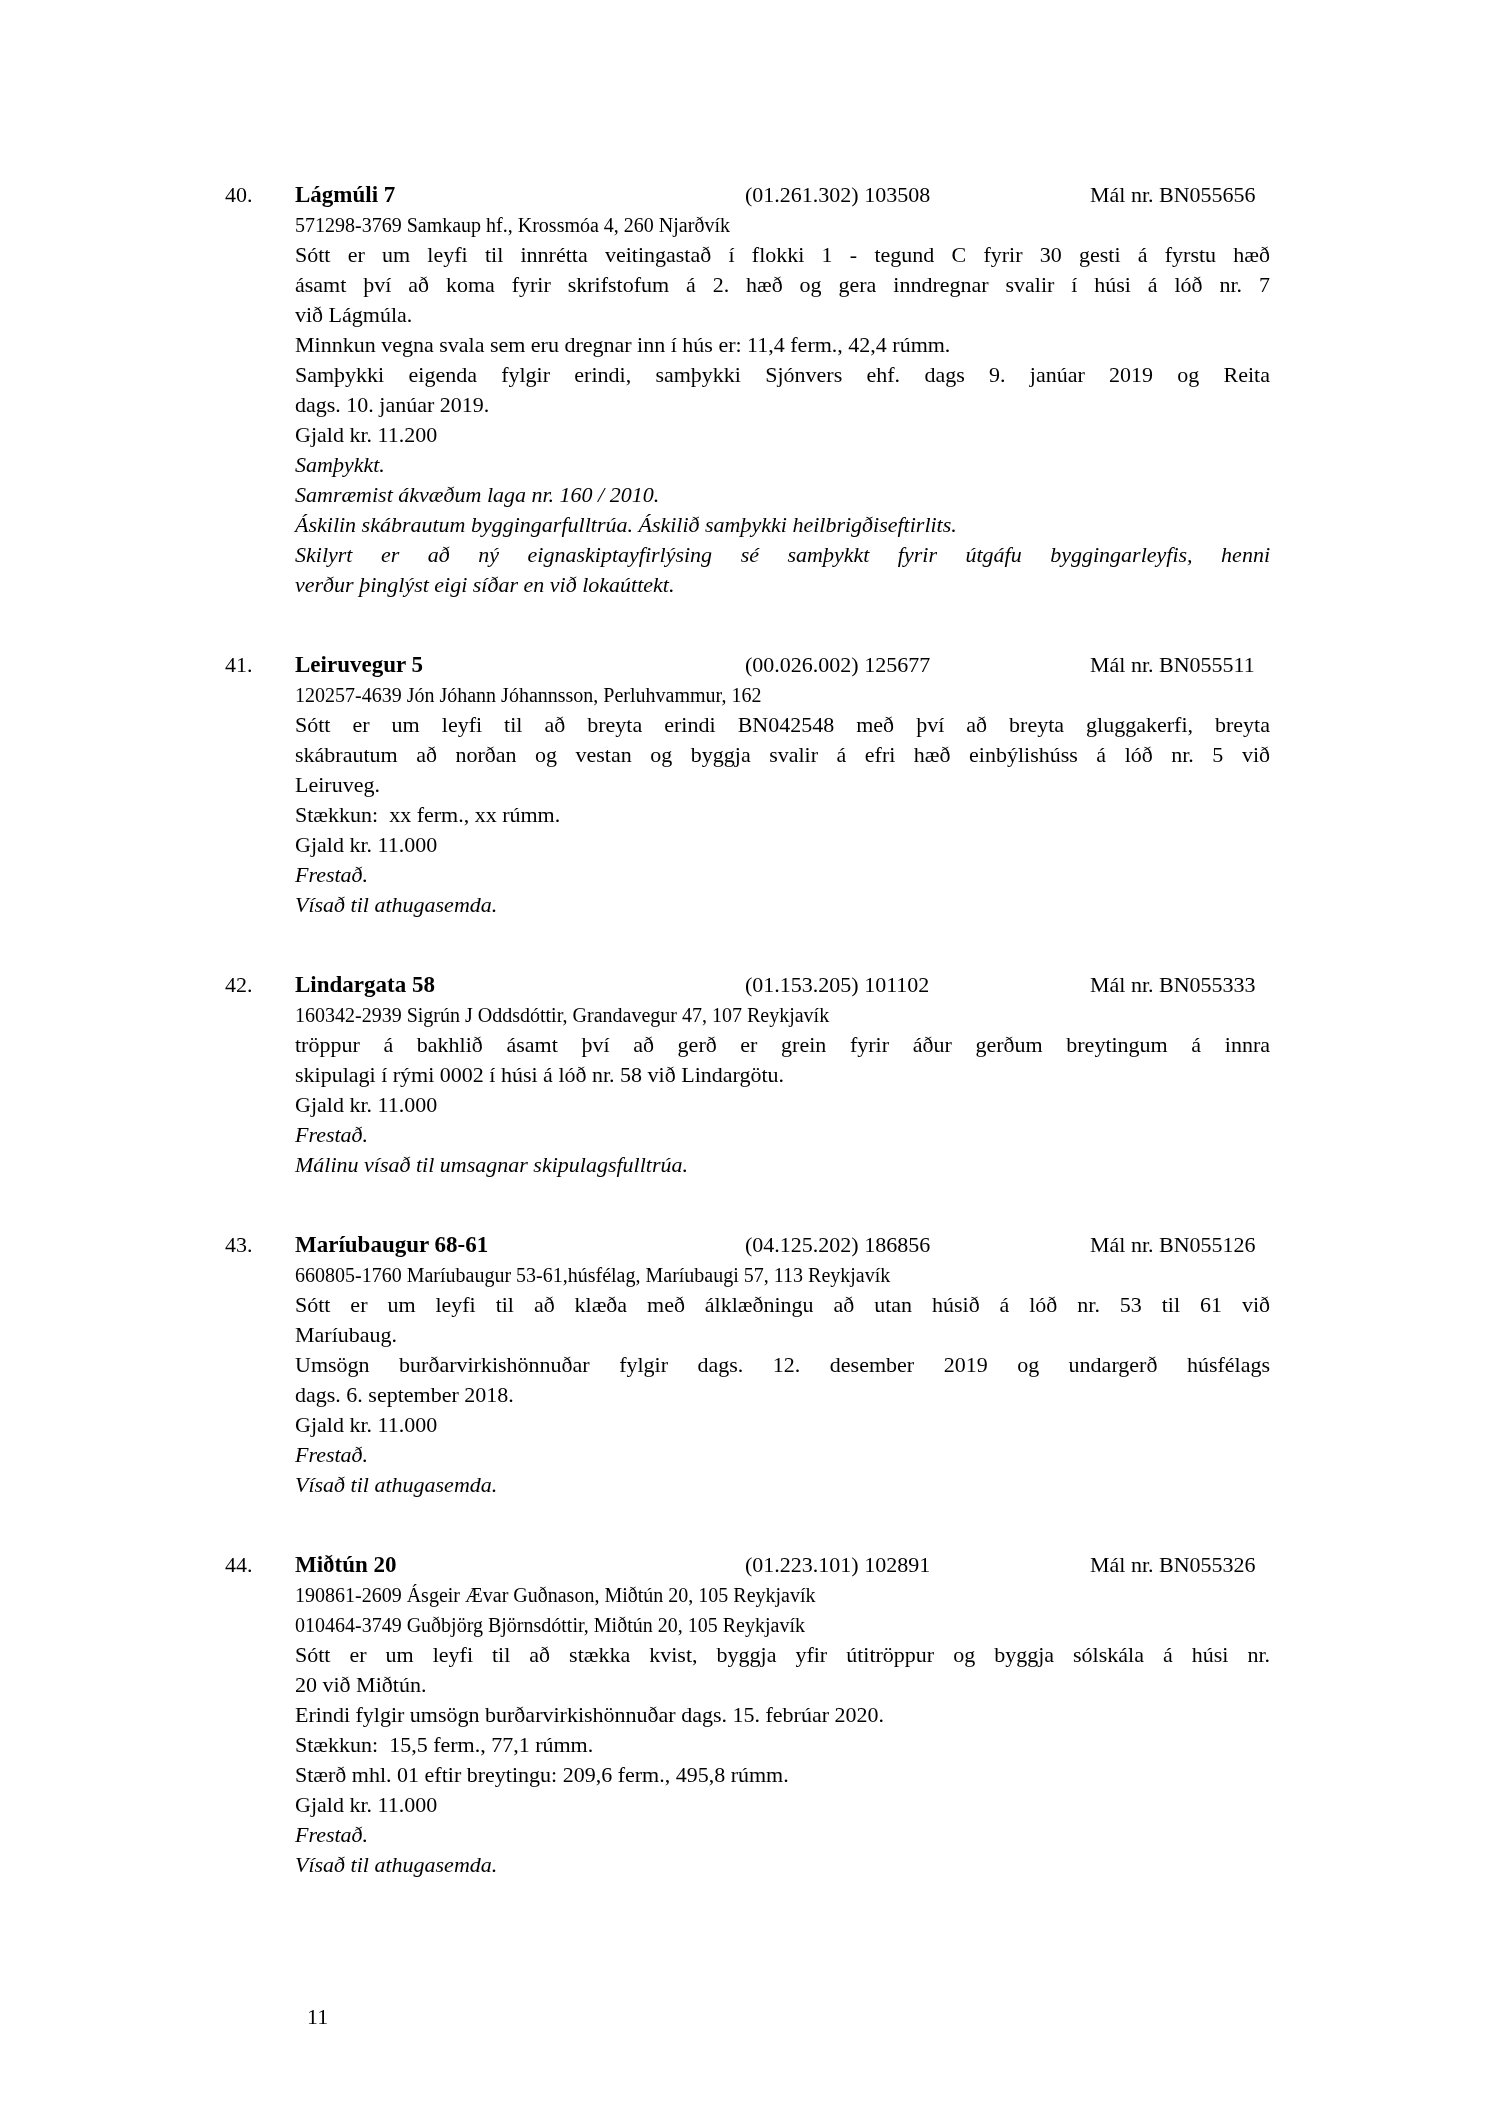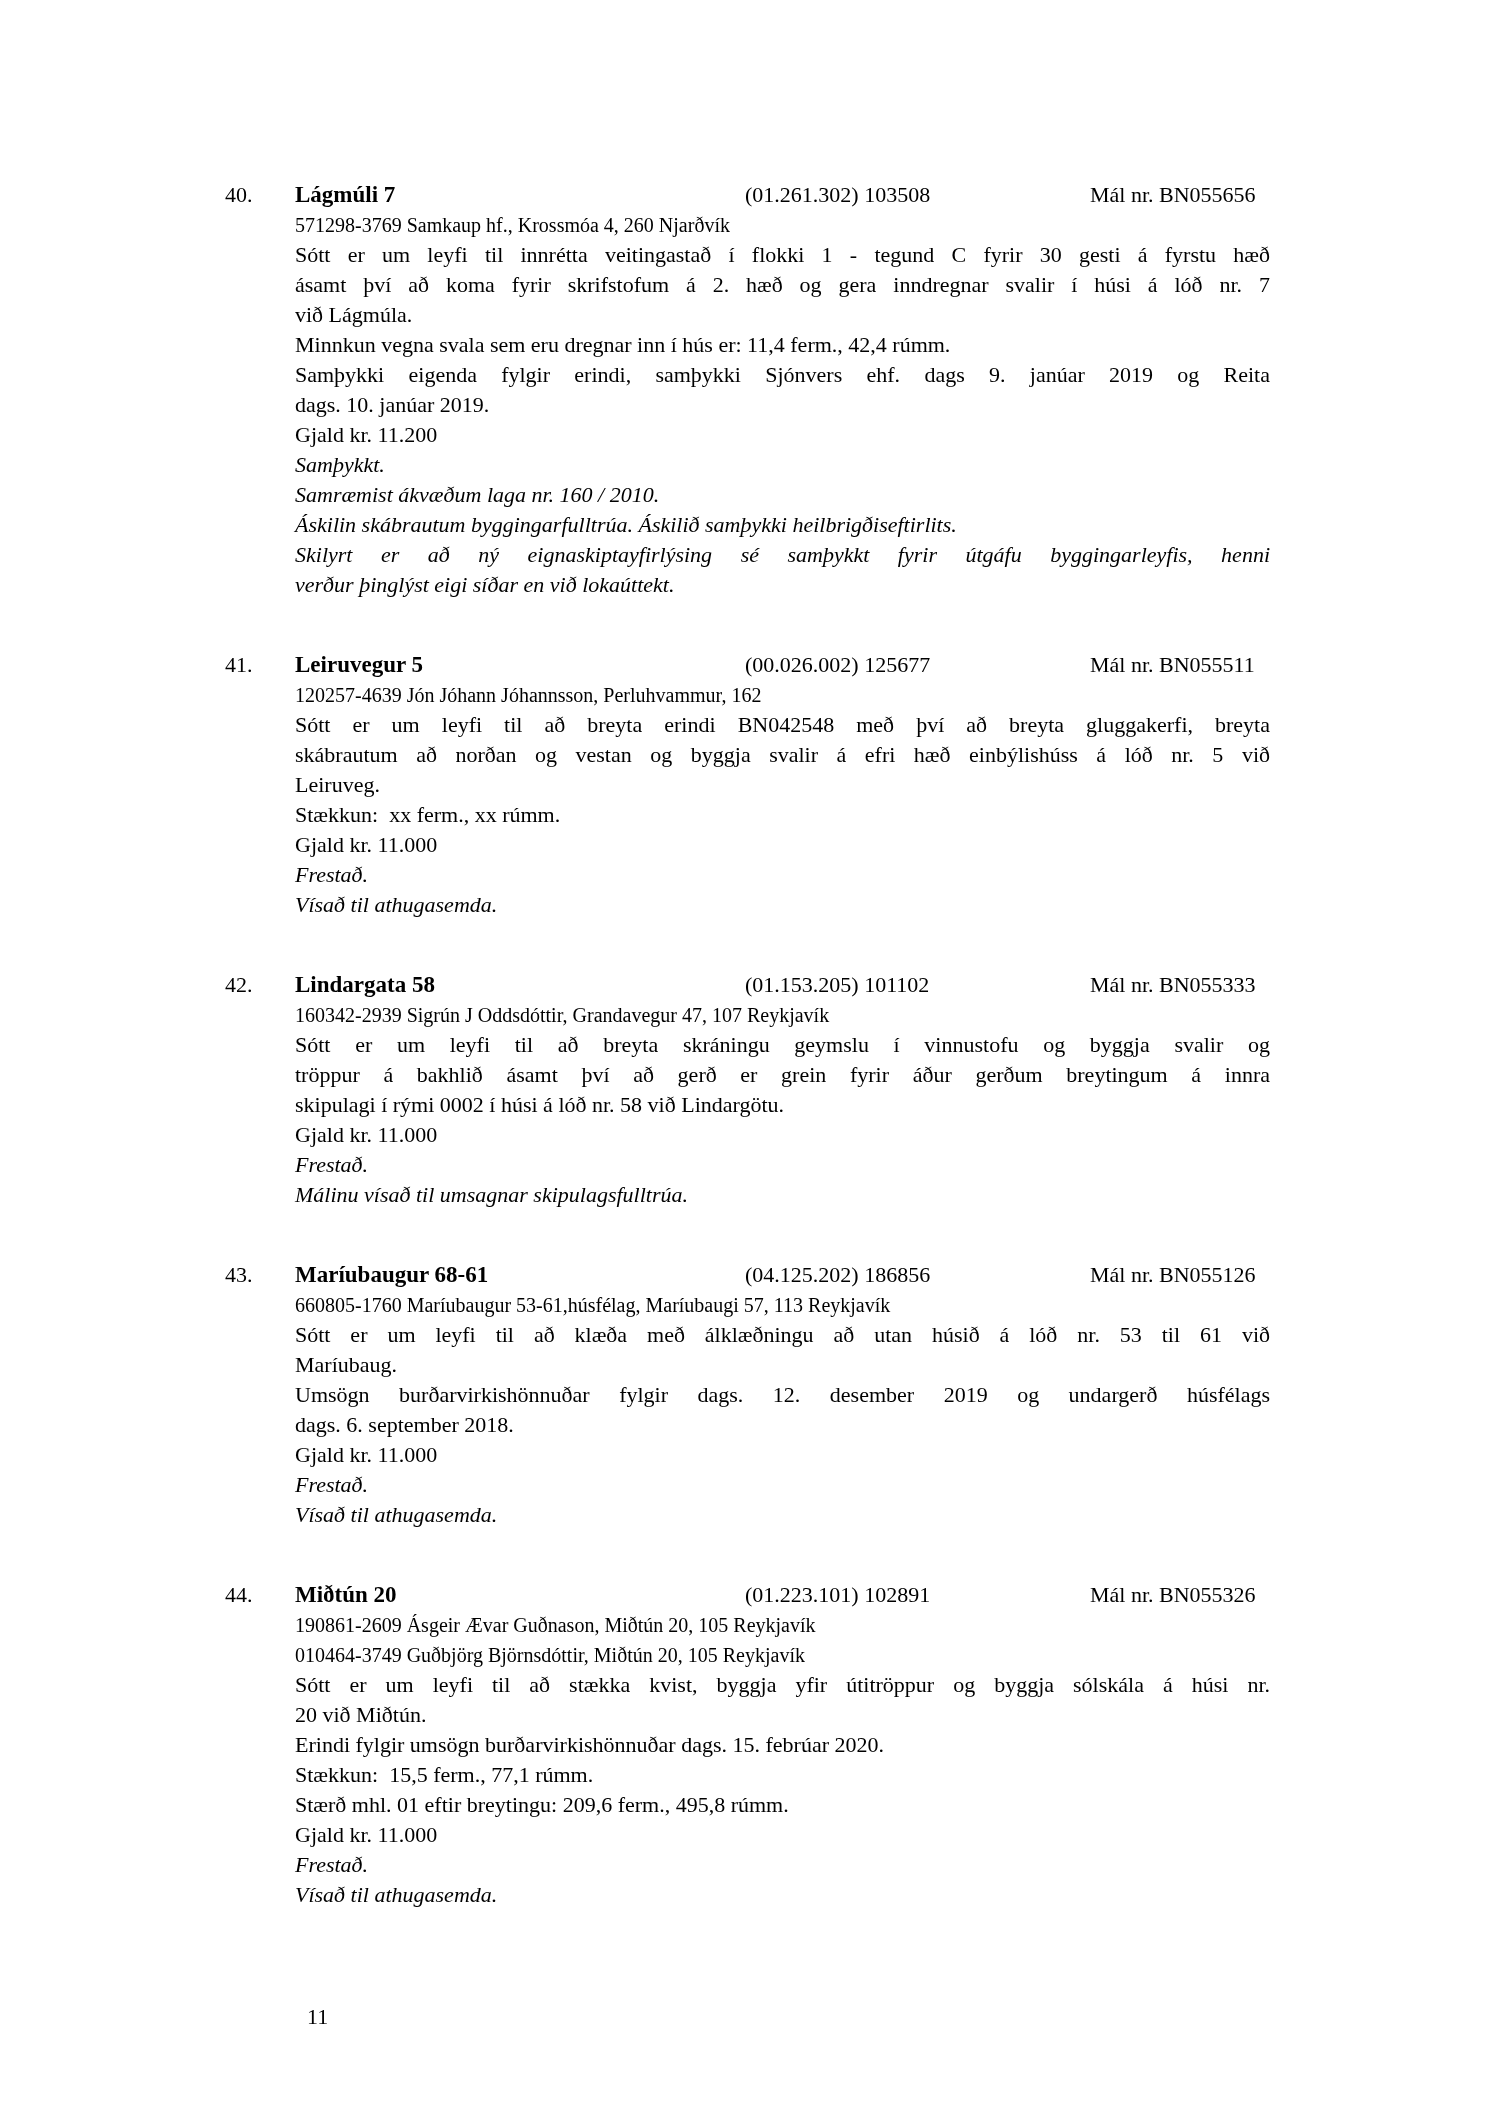--- a/index.html
+++ b/index.html
@@ -110,21 +110,20 @@
         <div class="line bj">skábrautum að norðan og vestan og byggja svalir á efri hæð einbýlishúss á lóð nr. 5 við</div>
         <div class="line b">Leiruveg.</div>
         <div class="line b">Stækkun:&nbsp; xx ferm., xx rúmm.</div>
         <div class="line b">Gjald kr. 11.000</div>
         <div class="line i">Frestað.</div>
         <div class="line i">Vísað til athugasemda.</div>
       </div>
       <div class="item">
         <div class="hdr"><span class="num">42.</span><span class="addr">Lindargata 58</span><span class="ref">(01.153.205) 101102</span><span class="case">Mál nr. BN055333</span></div>
         <div class="line o">160342-2939 Sigrún J Oddsdóttir, Grandavegur 47, 107 Reykjavík</div>
-        <div class="line bj">Sótt er um leyfi til að breyta skráningu geymslu í vinnustofu og byggja svalir og</div>
         <div class="line bj">tröppur á bakhlið ásamt því að gerð er grein fyrir áður gerðum breytingum á innra</div>
         <div class="line b">skipulagi í rými 0002 í húsi á lóð nr. 58 við Lindargötu.</div>
         <div class="line b">Gjald kr. 11.000</div>
         <div class="line i">Frestað.</div>
         <div class="line i">Málinu vísað til umsagnar skipulagsfulltrúa.</div>
       </div>
       <div class="item">
         <div class="hdr"><span class="num">43.</span><span class="addr">Maríubaugur 68-61</span><span class="ref">(04.125.202) 186856</span><span class="case">Mál nr. BN055126</span></div>
         <div class="line o">660805-1760 Maríubaugur 53-61,húsfélag, Maríubaugi 57, 113 Reykjavík</div>
         <div class="line bj">Sótt er um leyfi til að klæða með álklæðningu að utan húsið á lóð nr. 53 til 61 við</div>

